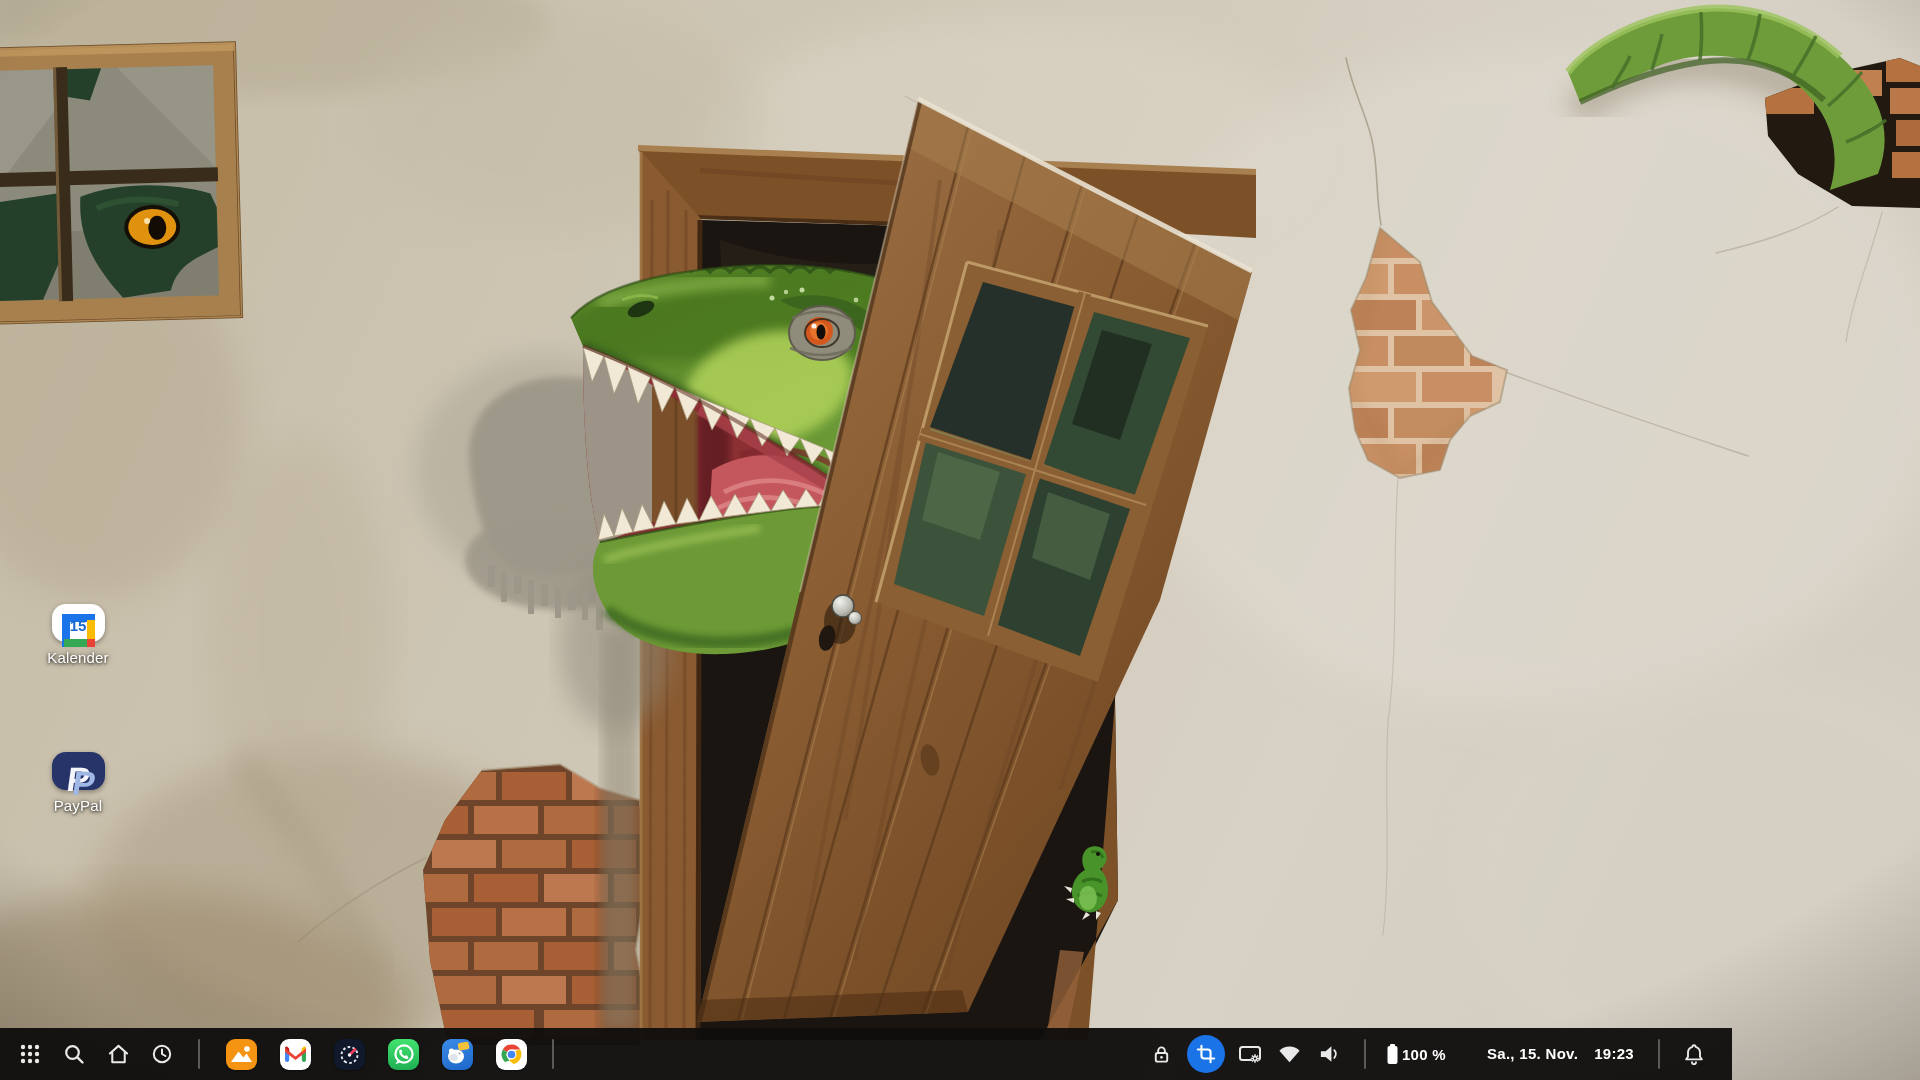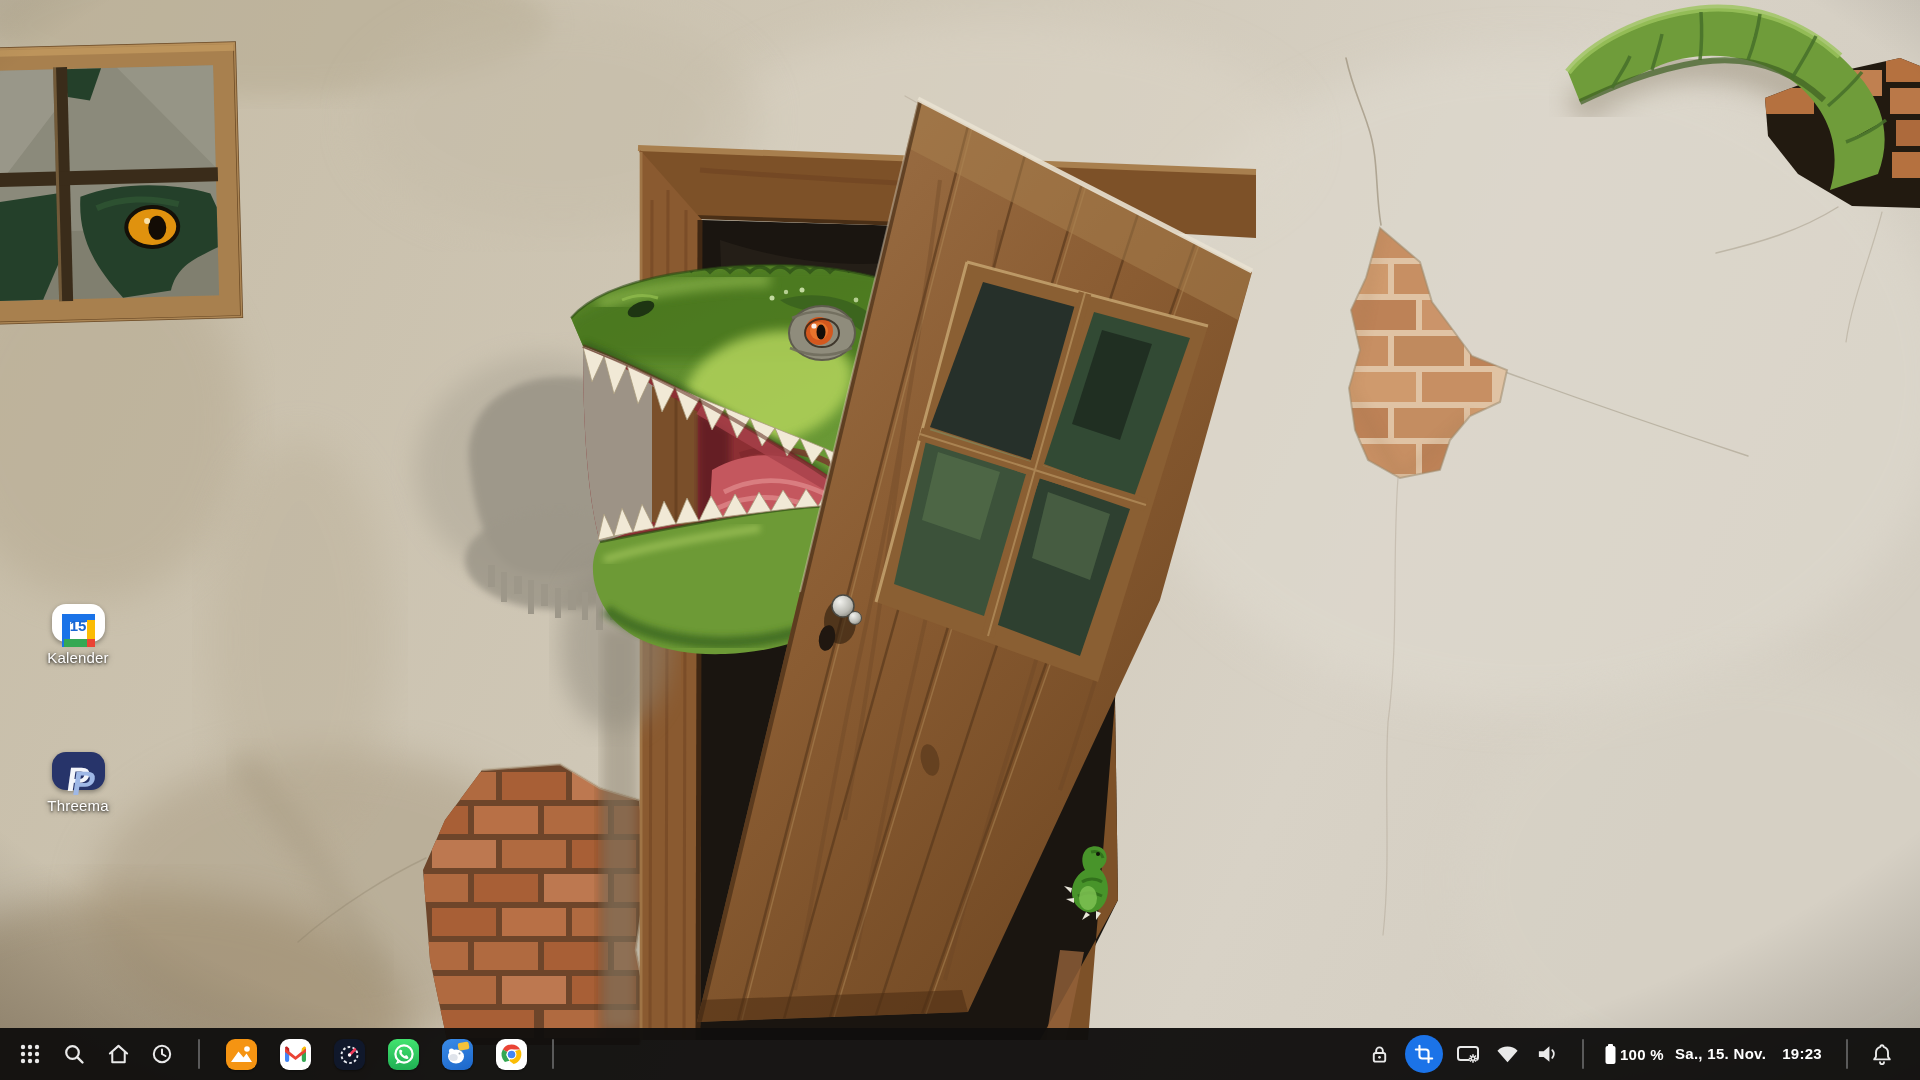--- a/index.html
+++ b/index.html
@@ -19,39 +19,39 @@
   .desk-icon .label { margin-top:7px; font-size:15px; font-weight:400; color:#fff;
                text-shadow:0 1px 3px rgba(0,0,0,.85), 0 0 6px rgba(0,0,0,.5);
                letter-spacing:.2px; }
   .tile-cal { background:#fff; }
   .cal-day { position:absolute; left:50%; top:54%; transform:translate(-50%,-50%);
              font-size:15px; font-weight:700; color:#1967d2; }
   .tile-paypal { background:#27346a; }
   .tile-threema { background:#0b0b0b; }
 
   
-  .shelf { position:absolute; left:0; bottom:0; width:1920px; height:52px;
+  .shelf { position:absolute; left:0; bottom:0; width:1732px; height:52px;
            background:rgba(16,15,14,.96); display:flex; align-items:center;
            color:#e9e9e9; z-index:10; }
   .shelf .sysbtn { width:44px; height:52px; display:flex; align-items:center;
            justify-content:center; cursor:pointer; }
   .shelf .divider { width:2px; height:30px; background:#5a5a5a; margin:0 14px;
            border-radius:1px; }
   .appbtn { width:54px; height:52px; display:flex; align-items:center;
            justify-content:center; cursor:pointer; }
   .appicon { width:31px; height:31px; border-radius:9px; position:relative;
            box-shadow:0 1px 2px rgba(0,0,0,.4); }
   .traybtn { width:40px; height:52px; display:flex; align-items:center;
            justify-content:center; cursor:pointer; }
   .crop-circle { width:38px; height:38px; border-radius:50%; background:#1b73e8;
            display:flex; align-items:center; justify-content:center; }
   .traytext { font-size:15px; font-weight:600; letter-spacing:.3px; color:#fff;
            white-space:nowrap; }
   .battwrap { display:flex; align-items:center; gap:3px; margin-left:6px; }
-  .datewrap { margin-left:11px; }
+  .datewrap { margin-left:41px; }
   .timewrap { margin-left:16px; margin-right:10px; }
   .spacer { flex:1; }
   .pad-right { width:18px; }
 </style>
 </head>
 <body>
 
 <div class="screen">
 
   <div class="wallpaper">
@@ -435,21 +435,21 @@
 
   <div class="desk-icon" style="top:752px;">
     <div class="tile tile-paypal">
       <svg width="53" height="53" viewBox="0 0 53 53">
         <g transform="skewX(-8)">
           <text x="19" y="39" font-family="Liberation Sans, sans-serif" font-size="34" font-weight="900" fill="#f4f6fb">P</text>
           <text x="25" y="43" font-family="Liberation Sans, sans-serif" font-size="34" font-weight="900" fill="#9fb8e6">P</text>
         </g>
       </svg>
     </div>
-    <div class="label">Threema</div>
+    <div class="label">PayPal</div>
   </div>
 
 
   <div class="shelf">
     <div style="width:8px"></div>
 
     <div class="sysbtn">
       <svg width="22" height="22" viewBox="0 0 22 22">
         <g fill="#e9e9e9">
           <circle cx="4" cy="4" r="2.2"></circle>

